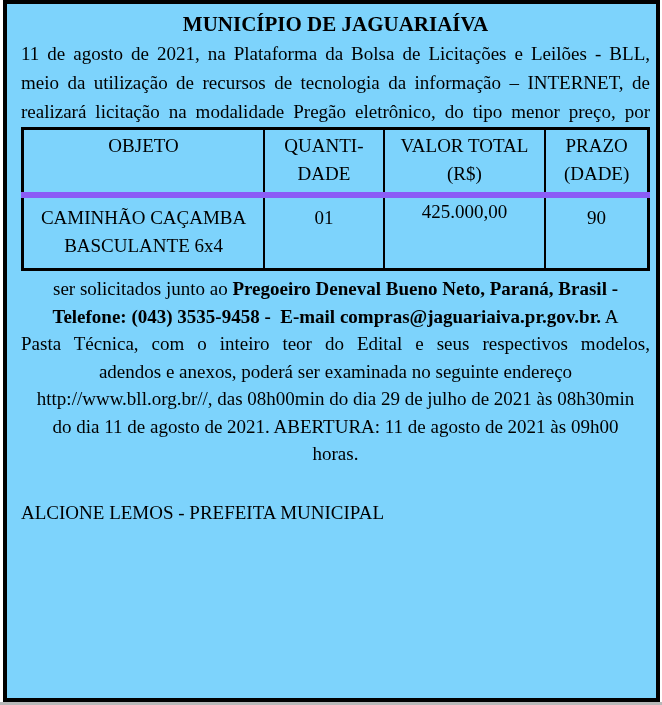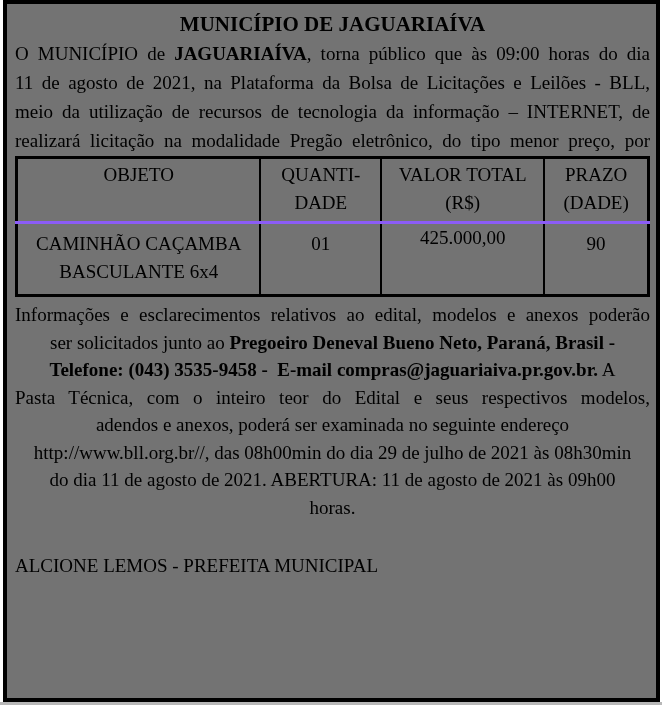--- a/index.html
+++ b/index.html
@@ -16,22 +16,22 @@
     position: relative;
   }
   .frame {
     position: absolute;
     top: 0;
     left: 3px;
     right: 2px;
     bottom: 3px;
     border: 4px solid #000000;
     box-sizing: border-box;
-    padding: 6px 6px 0 8px;
-    background: #737373;
+    padding: 6px 6px 0 14px;
+    background: #7dd3fc;
     overflow: hidden;
   }
   .bottom-shade {
     position: absolute;
     left: 0;
     right: 0;
     bottom: 0;
     height: 3px;
     background: #b8b8b8;
   }
@@ -61,38 +61,37 @@
     margin-top: 1px;
   }
   table.doc-table td {
     border: 2px solid #000000;
     text-align: center;
     vertical-align: top;
     line-height: 28px;
     padding: 2px 2px 0 2px;
     overflow: hidden;
   }
-  tr.thead td { height: 60px; border-bottom: 3px solid #8b5cf6; }
+  tr.thead td { height: 60px; border-bottom: 6px solid #8b5cf6; }
   tr.tbody td { height: 64px; padding-top: 6px; }
   tr.tbody td.valor-cell { padding-top: 0; }
 
   .dateline  { font-size: 19px; line-height: 24px; margin-top: 27px; }
   .signature { font-size: 19px; line-height: 24px; margin-top: 33px; }
 </style>
 </head>
 <body>
 
 <div class="frame">
 
   <div class="titles">
     <div>MUNICÍPIO DE JAGUARIAÍVA</div>
   </div>
 
   <div class="para para1">
-      <div class="line align-justify"><span>O MUNICÍPIO de </span><span class="b">JAGUARIAÍVA</span><span>, torna público que às 09:00 horas do dia</span></div>
       <div class="line align-justify"><span>11 de agosto de 2021, na Plataforma da Bolsa de Licitações e Leilões - BLL,</span></div>
       <div class="line align-justify"><span>meio da utilização de recursos de tecnologia da informação – INTERNET, de</span></div>
       <div class="line align-justify"><span>realizará licitação na modalidade Pregão eletrônico, do tipo menor preço, por</span></div>
     </div>
 
   <table class="doc-table">
     <colgroup>
       <col style="width:38.6%">
       <col style="width:19.1%">
       <col style="width:25.8%">
@@ -123,21 +122,20 @@
         <div>BASCULANTE 6x4</div>
       </td>
       <td>01</td>
       <td class="valor-cell">425.000,00</td>
       <td>90</td>
     </tr>
   </tbody>
     </table>
 
   <div class="para para2">
-      <div class="line align-justify"><span>Informações e esclarecimentos relativos ao edital, modelos e anexos poderão</span></div>
       <div class="line align-center"><span>ser solicitados junto ao </span><span class="b">Pregoeiro Deneval Bueno Neto</span><span class="b u">,</span><span class="b"> Paraná, Brasil -</span></div>
       <div class="line align-center"><span class="b">Telefone: (043) 3535-9458 - &nbsp;E-mail compras@jaguariaiva.pr.gov.br.</span><span> A</span></div>
       <div class="line align-justify"><span>Pasta Técnica, com o inteiro teor do Edital e seus respectivos modelos,</span></div>
       <div class="line align-center"><span>adendos e anexos, poderá ser examinada no seguinte endereço</span></div>
       <div class="line align-center"><span>http://www.bll.org.br//, das 08h00min do dia 29 de julho de 2021 às 08h30min</span></div>
       <div class="line align-center"><span>do dia 11 de agosto de 2021. ABERTURA: 11 de agosto de 2021 às 09h00</span></div>
       <div class="line align-center"><span>horas.</span></div>
     </div>
 
 

